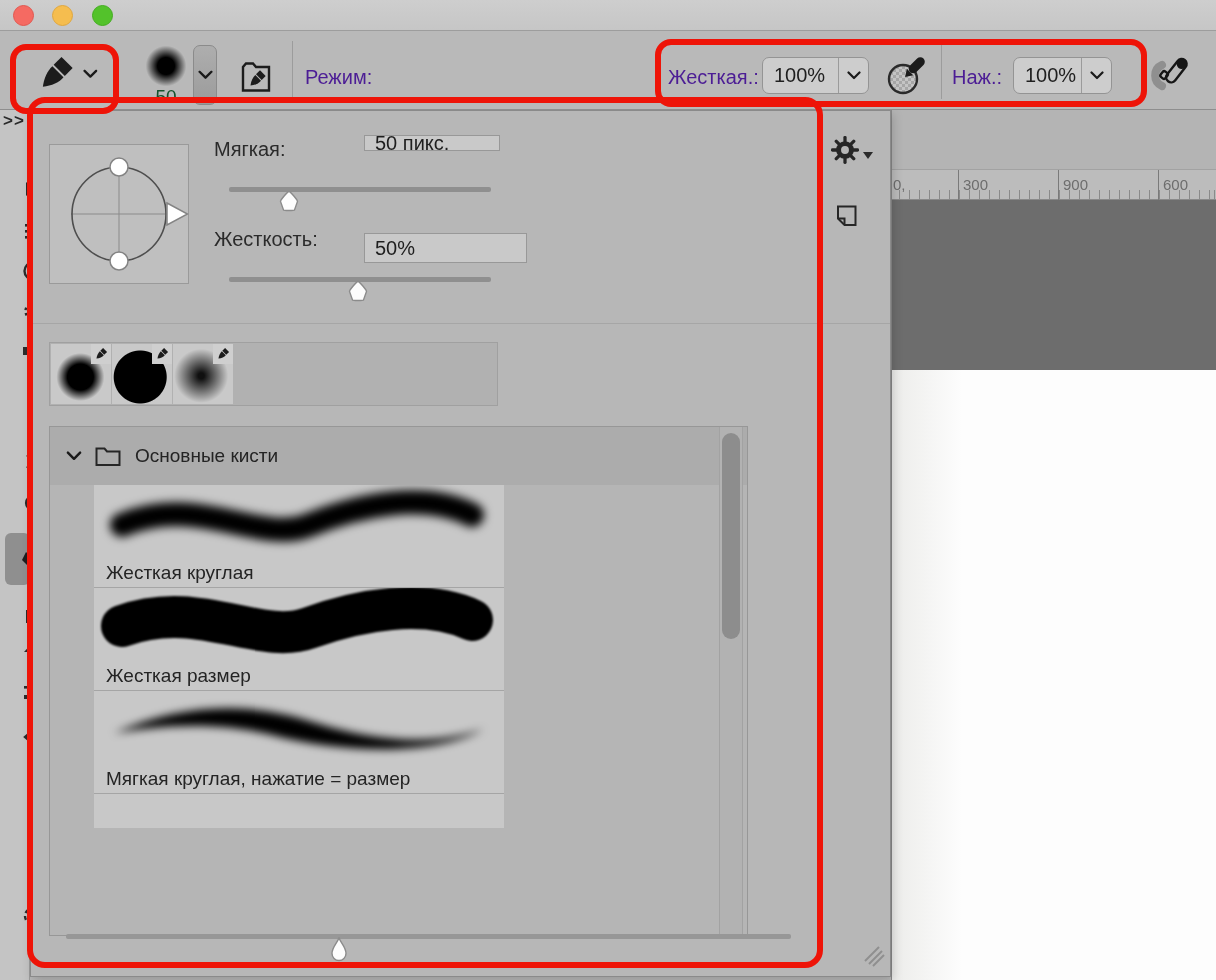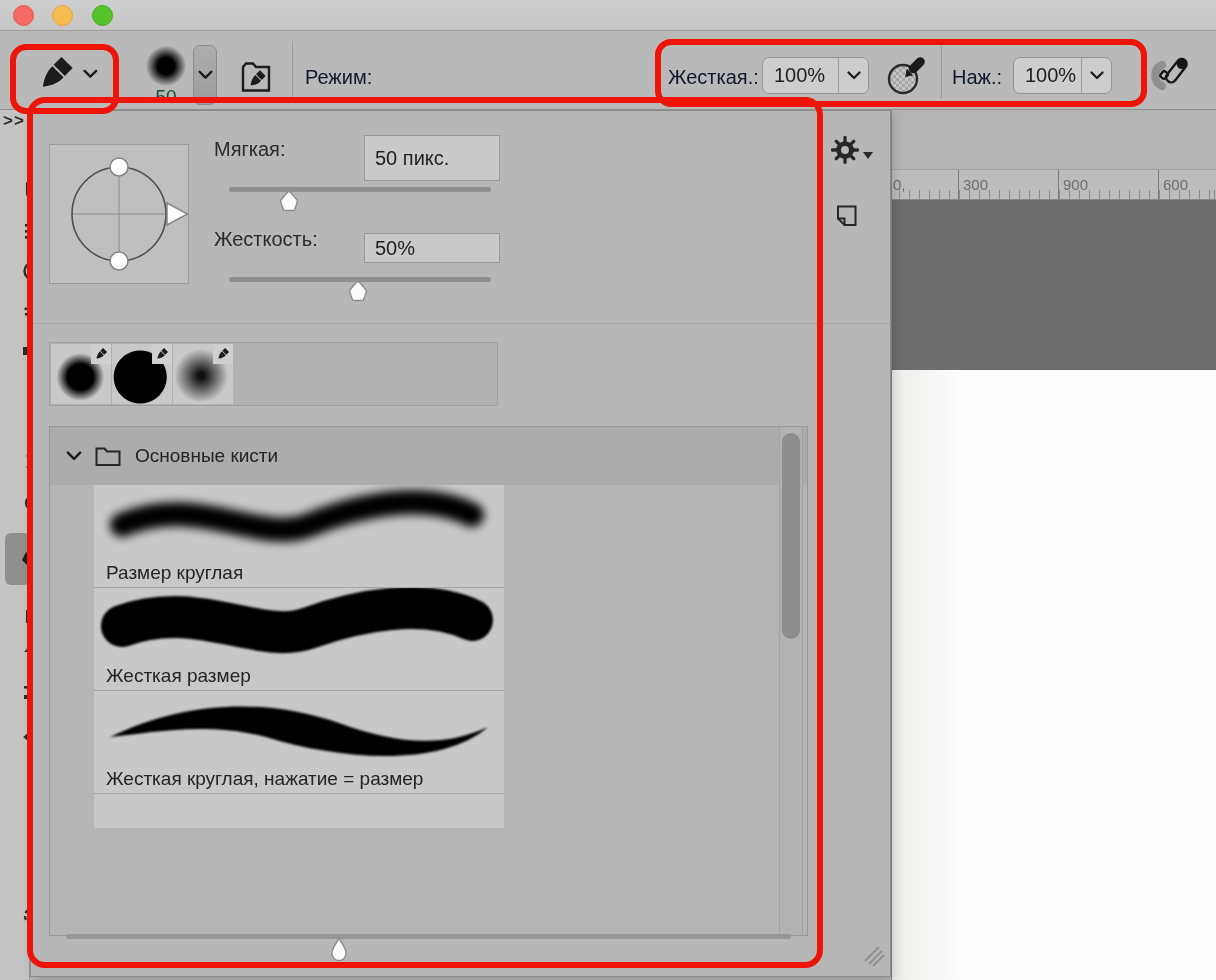--- a/index.html
+++ b/index.html
@@ -17,21 +17,21 @@
   .light { width:21px; height:21px; border-radius:50%; top:5px; }
   .light.red    { left:13px; background:#f56a62; border:1px solid #e2574f; }
   .light.yellow { left:52px; background:#f5bd4f; border:1px solid #e0a73e; }
   .light.green  { left:92px; background:#53c22b; border:1px solid #43ad20; }
 
   
   .optionsbar { left:0; top:31px; width:1216px; height:79px;
     background:#b9b9b9; border-bottom:1px solid #8e8e8e; z-index:10; }
   .vsep { top:10px; width:1px; height:58px; background:#9c9c9c; }
   .obtn { display:flex; align-items:center; justify-content:center; }
-  .lbl { font-size:20px; color:#0f172a; white-space:nowrap; }
+  .lbl { font-size:20px; color:#4c1d95; white-space:nowrap; }
   .brush-preview { left:146px; top:15px; width:40px; height:40px;
     background:radial-gradient(circle at 50% 50%, #000 0 30%, rgba(0,0,0,0) 72%); }
   .preview-size { left:144px; top:55px; width:44px; text-align:center; font-size:19px; color:#14532d; }
   .picker-btn { left:193px; top:14px; width:24px; height:60px; border-radius:7px;
     background:linear-gradient(#aeaeae,#9b9b9b); border:1px solid #8b8b8b; }
   .mode-select { left:394px; top:26px; width:253px; height:37px; border-radius:8px;
     background:linear-gradient(#d6d6d6,#c8c8c8); border:1px solid #959595;
     display:flex; align-items:center; padding:0 14px; font-size:20px; }
   .mode-select .chev { position:absolute; right:12px; top:14px; }
   .seg { height:37px; border:1px solid #949494; border-radius:7px; display:flex;
@@ -61,41 +61,41 @@
   .document { left:0; top:260px; width:325px; height:610px;
     background:linear-gradient(90deg,#ececea,#fdfdfd 70px); }
 
   
   .panel { left:30px; top:110px; width:861px; height:867px; background:#b7b7b7;
     border:1px solid #8a8a8a; z-index:5; box-shadow:2px 4px 10px rgba(0,0,0,.18); }
   .angle-box { left:18px; top:33px; }
   .p-lbl { font-size:20px; color:#2b2b2b; }
   .p-field { background:#c9c9c9; border:1px solid #989898; font-size:20px;
     display:flex; align-items:center; padding-left:10px; }
-  .sz-field { left:333px; top:24px; width:136px; height:46px; }
-  .hd-field { left:333px; top:122px; width:136px; height:30px; }
+  .sz-field { left:333px; top:24px; width:136px; height:16px; }
+  .hd-field { left:333px; top:122px; width:163px; height:30px; }
   .slider-track { height:5px; background:#8f8f8f; border-radius:2px; }
   .sz-track { left:198px; top:76px; width:262px; }
   .hd-track { left:198px; top:166px; width:262px; }
   .gear-wrap { left:800px; top:24px; width:46px; height:30px; display:flex; align-items:center; }
   .gear-chev { margin-left:4px; width:0; height:0; border-left:5px solid transparent;
     border-right:5px solid transparent; border-top:7px solid #2b2b2b; margin-top:10px; }
   .new-preset { left:802px; top:92px; }
   .panel-divider { left:0; top:212px; width:859px; height:1px; background:#a6a6a6; }
 
   .recent { left:18px; top:231px; width:449px; height:64px; background:#b1b1b1;
     border:1px solid #a0a0a0; display:flex; }
   .thumb { width:60px; height:60px; margin:1px 0 1px 1px; background:#c9c9c9; position:relative; }
   .thumb .badge { position:absolute; right:0; top:0; width:20px; height:20px; background:#cfcfcf;
     display:flex; align-items:center; justify-content:center; }
   .t-soft  { background:#c9c9c9 radial-gradient(circle at 49% 55%, #000 0 13px, rgba(0,0,0,0) 24px); }
   .t-hard  { background:#c9c9c9 radial-gradient(circle at 47% 55%, #000 0 26px, rgba(0,0,0,0) 27px); }
   .t-xsoft { background:#c9c9c9 radial-gradient(circle at 47% 53%, rgba(0,0,0,.92) 0 3px, rgba(0,0,0,0) 27px); }
 
-  .brushlist { left:18px; top:315px; width:759px; height:510px; background:#b5b5b5;
+  .brushlist { left:18px; top:315px; width:699px; height:510px; background:#b5b5b5;
     border:1px solid #979797; overflow:hidden; }
   .group-header { left:0; top:0; width:757px; height:58px; background:#acacac;
     display:flex; align-items:center; }
   .group-header .g-lbl { font-size:19px; color:#242424; margin-left:14px; }
   .rows { left:44px; top:58px; width:410px; }
   .brush-row { width:410px; height:103px; background:#c8c8c8; border-bottom:1px solid #a5a5a5; }
   .brush-row .stroke { display:block; }
   .brush-row .b-lbl { font-size:19px; color:#242424; padding-left:12px; line-height:29px; }
   .brush-row.partial { height:34px; border-bottom:none; }
   .scrolltrack { right:4px; top:0; width:24px; height:508px; background:#b2b2b2;
@@ -338,33 +338,33 @@
         <svg style="margin-left:13px" width="26" height="21" viewBox="0 0 26 21">
           <path d="M1.5 19 V2.5 H9.5 L12 5.5 H24.5 V19 Z" fill="none" stroke="#262626" stroke-width="2"></path>
         </svg>
         <span class="g-lbl">Основные кисти</span>
       </div>
       <div class="abs rows">
         <div class="brush-row">
           <svg class="stroke" width="410" height="73">
             <path d="M28 40 C 105 8, 165 60, 215 40 S 330 6, 378 30" stroke="#000" stroke-width="24" fill="none" stroke-linecap="round" filter="url(#blur5)"></path>
           </svg>
-          <div class="b-lbl">Размер круглая</div>
+          <div class="b-lbl">Жесткая круглая</div>
         </div>
         <div class="brush-row">
           <svg class="stroke" width="410" height="73">
             <path d="M28 38 C 105 10, 165 58, 215 40 S 330 10, 378 32" stroke="#000" stroke-width="42" fill="none" stroke-linecap="round" filter="url(#blur1)"></path>
           </svg>
           <div class="b-lbl">Жесткая размер</div>
         </div>
         <div class="brush-row">
           <svg class="stroke" width="410" height="73">
-            <path d="M16 46 C 95 8, 175 8, 245 32 C 305 54, 350 56, 394 36 C 348 76, 250 70, 172 46 C 112 30, 56 42, 16 46 Z" fill="#000" filter="url(#blur1)"></path>
-          </svg>
-          <div class="b-lbl">Жесткая круглая, нажатие = размер</div>
+            <path d="M20 42 C 90 12, 155 10, 222 32 C 288 52, 340 54, 390 38 C 338 66, 248 62, 178 44 C 118 29, 58 36, 20 42 Z" fill="#000" filter="url(#blur4)"></path>
+          </svg>
+          <div class="b-lbl">Мягкая круглая, нажатие = размер</div>
         </div>
         <div class="brush-row partial"></div>
       </div>
       <div class="abs scrolltrack">
         <div class="abs scrollthumb"></div>
       </div>
     </div>
 
     <div class="abs bottom-track"></div>
     <svg class="abs" style="left:298px;top:826px" width="20" height="26" viewBox="0 0 20 26">

